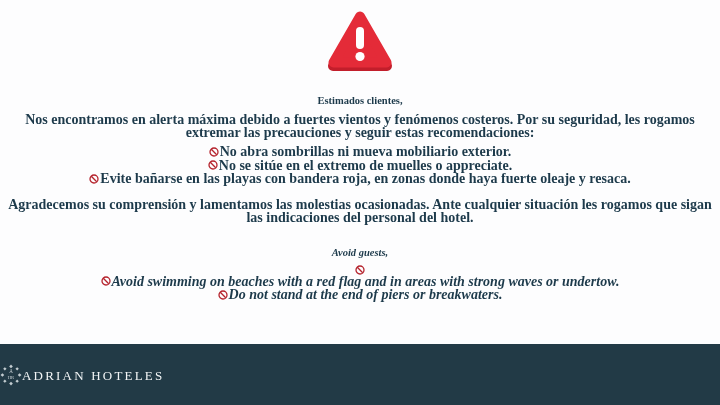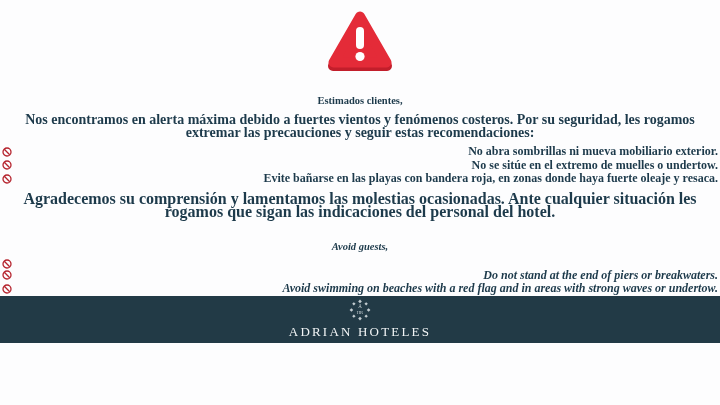--- a/index.html
+++ b/index.html
@@ -4,42 +4,42 @@
 <style>
   * { margin:0; padding:0; box-sizing:border-box; }
   html,body { width:720px; height:405px; }
   body{
     font-family:"Liberation Serif", serif;
     background:#fdfdfe;
     color:#1d3a4b;
     overflow:hidden;
   }
   .sheet{
-    width:720px; height:343px;
+    width:720px; height:405px;
     display:flex; flex-direction:column;
     align-items:center;
   }
   .warning-wrap{ margin-top:10px; height:66px; display:flex; align-items:center; justify-content:center; }
   .notice{ text-align:center; width:716px; }
   .es-block{ margin-top:18px; font-weight:bold; }
   .en-block{ margin-top:22px; font-weight:bold; font-style:italic; }
   .greeting{ font-size:10.5px; line-height:13px; margin-bottom:6px; }
   .intro{ font-size:14px; line-height:13px; margin-bottom:6px; }
   .rec-line{
-    font-size:12px; line-height:13.5px;
-    display:flex; align-items:center; justify-content:space-between; gap:1px;
+    font-size:14px; line-height:13.5px;
+    display:flex; align-items:center; justify-content:center; gap:1px;
   }
-  .closing{ font-size:16px; line-height:13px; margin-top:6px; }
+  .closing{ font-size:14px; line-height:13px; margin-top:12px; }
   .no-entry{ width:10px; height:10px; flex:0 0 auto; display:inline-block; }
   .footer{
     margin-top:auto;
     width:720px; height:61px;
     background:#223a46;
-    display:flex; flex-direction:column;
-    align-items:center; justify-content:center;
+    display:flex; 
+    align-items:center; justify-content:flex-start;
     color:#f2f5f6;
   }
   .brand{
     font-size:13px; letter-spacing:2.2px;
     margin-top:3px; font-weight:normal;
   }
   .emblem{ width:22px; height:22px; opacity:.85; }
 </style>
 </head>
 <body>
@@ -66,21 +66,21 @@
             <circle cx="10" cy="10" r="8" fill="none" stroke="#b5232d" stroke-width="2.6"></circle>
             <line x1="4.6" y1="4.6" x2="15.4" y2="15.4" stroke="#b5232d" stroke-width="2.6"></line>
           </svg>
         <span>No abra sombrillas ni mueva mobiliario exterior.</span>
       </div>
       <div class="rec-line">
         <svg class="no-entry" viewBox="0 0 20 20">
             <circle cx="10" cy="10" r="8" fill="none" stroke="#b5232d" stroke-width="2.6"></circle>
             <line x1="4.6" y1="4.6" x2="15.4" y2="15.4" stroke="#b5232d" stroke-width="2.6"></line>
           </svg>
-        <span>No se sitúe en el extremo de muelles o undertow.</span>
+        <span>No se sitúe en el extremo de muelles o appreciate.</span>
       </div>
       <div class="rec-line">
         <svg class="no-entry" viewBox="0 0 20 20">
             <circle cx="10" cy="10" r="8" fill="none" stroke="#b5232d" stroke-width="2.6"></circle>
             <line x1="4.6" y1="4.6" x2="15.4" y2="15.4" stroke="#b5232d" stroke-width="2.6"></line>
           </svg>
         <span>Evite bañarse en las playas con bandera roja, en zonas donde haya fuerte oleaje y resaca.</span>
       </div>
 
       <div class="closing">Agradecemos su comprensión y lamentamos las molestias ocasionadas. Ante cualquier situación les rogamos que sigan las indicaciones del personal del hotel.</div>
@@ -93,28 +93,28 @@
         <svg class="no-entry" viewBox="0 0 20 20">
             <circle cx="10" cy="10" r="8" fill="none" stroke="#b5232d" stroke-width="2.6"></circle>
             <line x1="4.6" y1="4.6" x2="15.4" y2="15.4" stroke="#b5232d" stroke-width="2.6"></line>
           </svg>
       </div>
       <div class="rec-line">
         <svg class="no-entry" viewBox="0 0 20 20">
             <circle cx="10" cy="10" r="8" fill="none" stroke="#b5232d" stroke-width="2.6"></circle>
             <line x1="4.6" y1="4.6" x2="15.4" y2="15.4" stroke="#b5232d" stroke-width="2.6"></line>
           </svg>
-        <span>Do not stand at the end of piers or breakwaters.</span>
+        <span>Avoid swimming on beaches with a red flag and in areas with strong waves or undertow.</span>
       </div>
       <div class="rec-line">
         <svg class="no-entry" viewBox="0 0 20 20">
             <circle cx="10" cy="10" r="8" fill="none" stroke="#b5232d" stroke-width="2.6"></circle>
             <line x1="4.6" y1="4.6" x2="15.4" y2="15.4" stroke="#b5232d" stroke-width="2.6"></line>
           </svg>
-        <span>Avoid swimming on beaches with a red flag and in areas with strong waves or undertow.</span>
+        <span>Do not stand at the end of piers or breakwaters.</span>
       </div>
 
     </div>
 
   </div>
 
   <div class="footer">
     <svg class="emblem" viewBox="0 0 24 24" aria-hidden="true">
       <g fill="#dfe6e9">
         <rect x="10.6" y="1.2" width="2.8" height="2.8" transform="rotate(45 12 2.6)"></rect>

